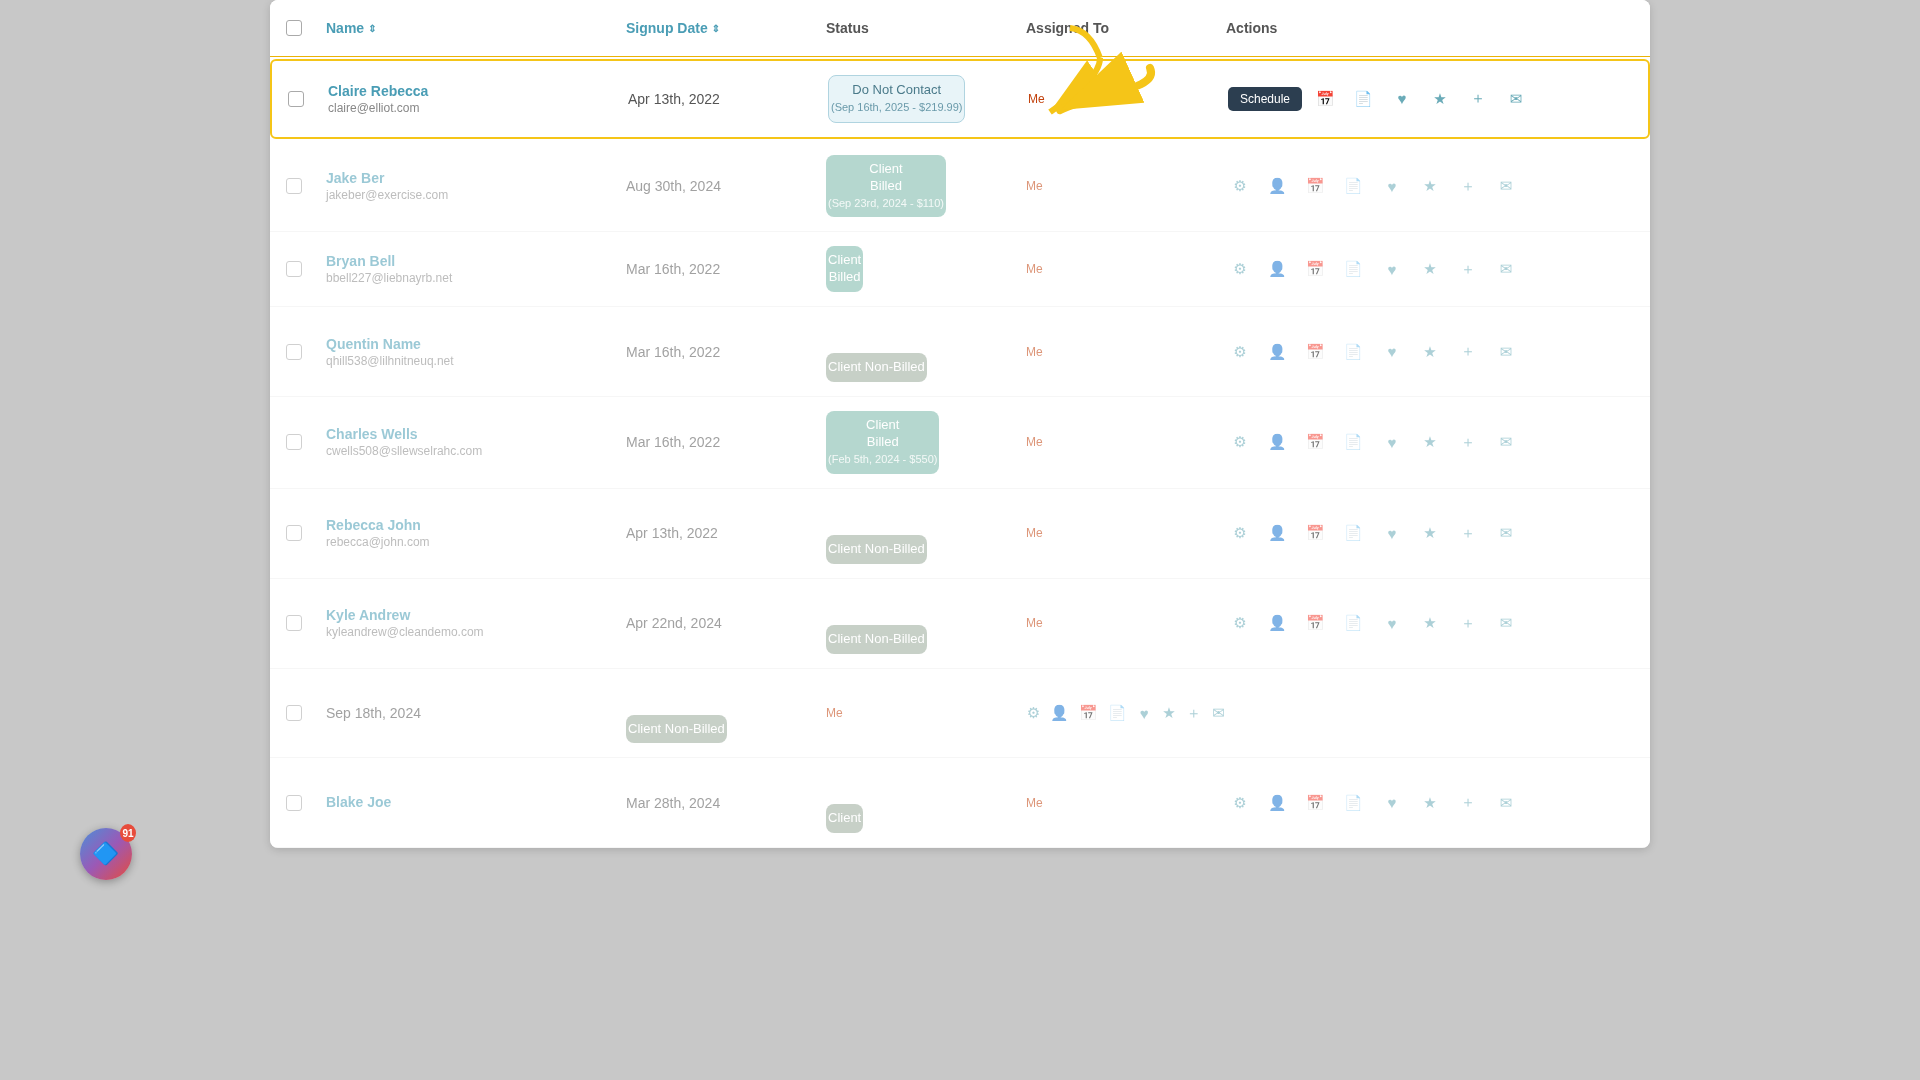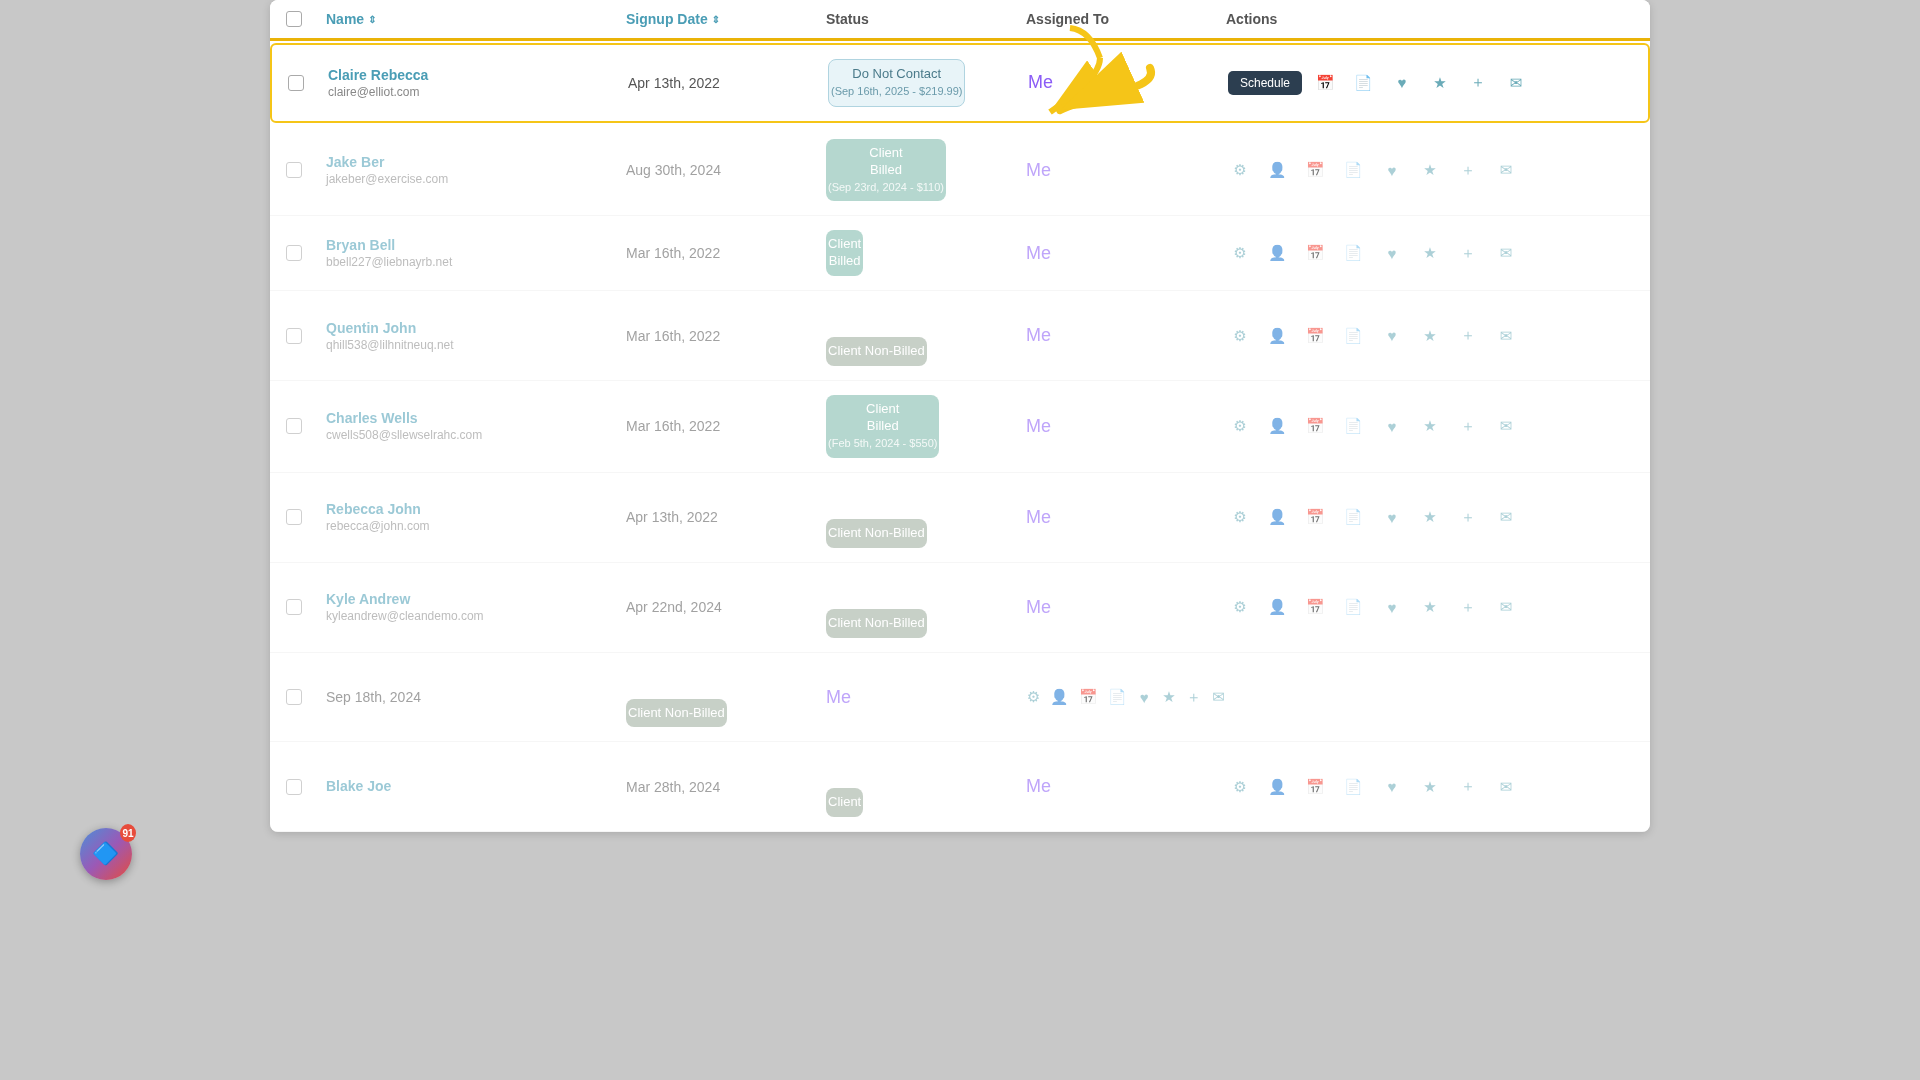--- a/index.html
+++ b/index.html
@@ -18,22 +18,22 @@
       background: #fff;
       border-radius: 8px;
       width: 1380px;
       margin-top: 0;
       overflow: hidden;
       box-shadow: 0 2px 8px rgba(0,0,0,0.15);
     }
     .table-header {
       display: grid;
       grid-template-columns: 40px 300px 200px 200px 200px 1fr;
-      padding: 11px 16px;
-      border-bottom: 3px solid #eab308;
+      padding: 20px 16px;
+      border-bottom: 1px solid #eab308;
       background: #fff;
     }
     .table-header .col-label {
       font-size: 14px;
       font-weight: 600;
       color: #4a9db5;
       display: flex;
       align-items: center;
       gap: 4px;
     }
@@ -105,22 +105,22 @@
     .status-client-billed {
       background: #7ab8a8;
       color: #fff;
     }
     .status-client-non-billed {
       background: #9aaa9a;
       color: #fff;
       margin-top: 32px;
     }
     .assigned-to {
-      font-size: 18px;
-      color: #8b5cf6;
+      font-size: 12px;
+      color: #c2410c;
     }
     .actions {
       display: flex;
       align-items: center;
       gap: 10px;
     }
     .action-icon {
       width: 28px;
       height: 28px;
       display: flex;
@@ -303,21 +303,21 @@
         <span class="action-icon">★</span>
         <span class="action-icon">＋</span>
         <span class="action-icon">✉</span>
       </div>
   </div>
           <div class="table-row dimmed">
     <div>
       <div class="checkbox"></div>
     </div>
     <div>
-      <div class="client-name">Quentin John</div>
+      <div class="client-name">Quentin Name</div>
       <div class="client-email">qhill538@lilhnitneuq.net</div>
     </div>
     <div class="signup-date">Mar 16th, 2022</div>
     <div class="status-cell">
               <div class="status-badge status-client-non-billed">
       Client Non-Billed
     </div>
             </div>
     <div class="assigned-to">Me</div>
     <div class="actions">

